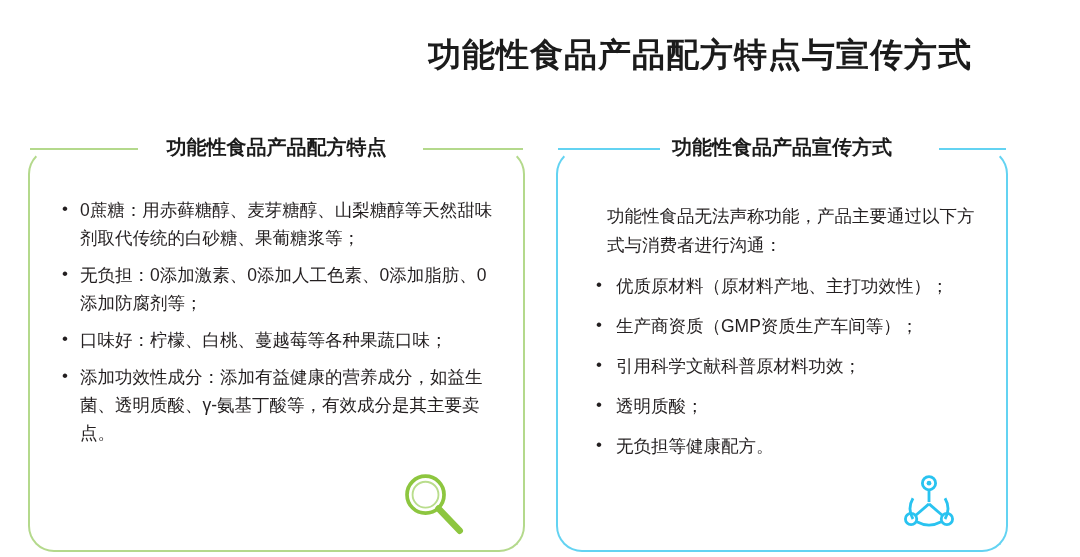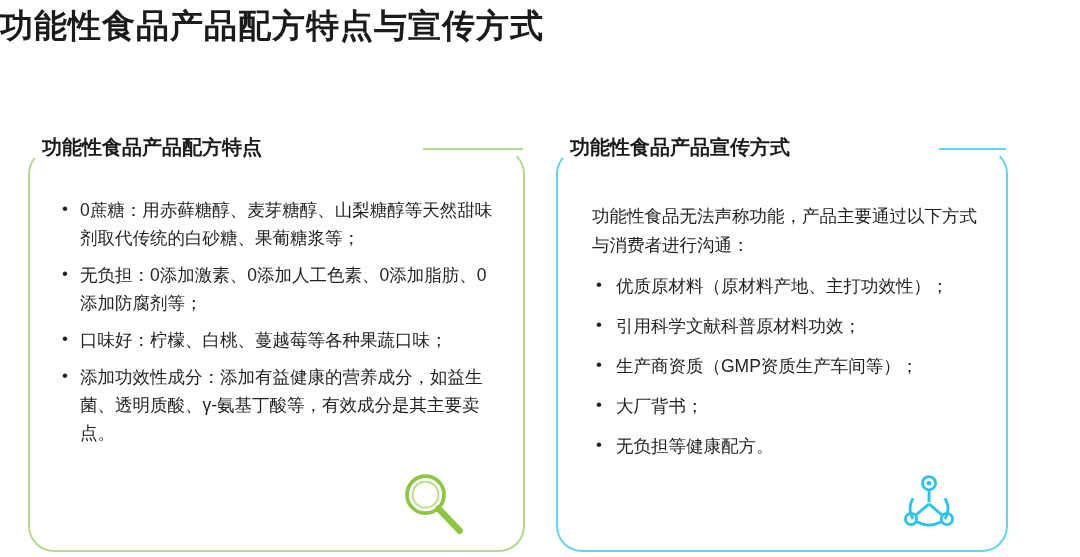--- a/index.html
+++ b/index.html
@@ -17,24 +17,24 @@
   }
 
   .slide {
     position: relative;
     width: 1080px;
     height: 557px;
   }
 
   .slide-title {
     position: absolute;
-    top: 4px;
+    top: 33px;
     left: 0;
     width: 972px;
-    text-align: left;
+    text-align: right;
     font-size: 33px;
     font-weight: bold;
     letter-spacing: 1px;
     color: #1b1b1b;
   }
 
   .panel {
     position: absolute;
     top: 148px;
     border-radius: 26px;
@@ -80,21 +80,21 @@
 
   .panel-right .seg-a { width: 118px; }
   .panel-right .gap { width: 263px; }
   .panel-right .seg-b { flex: 1; }
 
   .panel-heading {
     position: absolute;
     top: -16px;
     left: 0;
     width: 100%;
-    text-align: left;
+    text-align: center;
     font-size: 20px;
     font-weight: bold;
     color: #1b1b1b;
     background: transparent;
   }
   .panel-heading span {
     background: #ffffff;
     padding: 0 12px;
   }
 
@@ -107,21 +107,21 @@
   .panel-right .panel-body {
     padding: 52px 26px 16px 34px;
   }
 
   .lead {
     font-weight: bold;
     margin: 0 0 10px 0;
     font-size: 18px;
   }
   .lead-plain {
-    margin: 0 0 12px 0;
+    margin: 0 0 12px 15px;
     font-size: 17.5px;
     line-height: 1.65;
   }
 
   ul.bullets {
     list-style: none;
     margin: 0;
     padding: 0;
   }
   ul.bullets > li {
@@ -208,23 +208,23 @@
       <div class="seg seg-b"></div>
     </div>
     <div class="panel-heading">
       <span>功能性食品产品宣传方式</span>
     </div>
 
     <div class="panel-body">
       <p class="lead-plain">功能性食品无法声称功能，产品主要通过以下方式与消费者进行沟通：</p>
       <ul class="bullets">
         <li>优质原材料（原材料产地、主打功效性）；</li>
+        <li>生产商资质（GMP资质生产车间等）；</li>
         <li>引用科学文献科普原材料功效；</li>
-        <li>生产商资质（GMP资质生产车间等）；</li>
-        <li>大厂背书；</li>
+        <li>透明质酸；</li>
         <li>无负担等健康配方。</li>
       </ul>
     </div>
 
     <svg class="network-nodes-icon" viewBox="0 0 70 70" style="position:absolute;right:44px;bottom:14px;width:66px;height:66px;">
       <circle cx="35" cy="14" r="7" fill="none" stroke="#29c3f0" stroke-width="3"></circle>
       <circle cx="35" cy="14" r="2.5" fill="#29c3f0"></circle>
       <path d="M18 30 A22 22 0 0 0 18 52" fill="none" stroke="#29c3f0" stroke-width="3"></path>
       <path d="M52 30 A22 22 0 0 1 52 52" fill="none" stroke="#29c3f0" stroke-width="3"></path>
       <path d="M22 55 Q35 62 48 55" fill="none" stroke="#29c3f0" stroke-width="3"></path>

